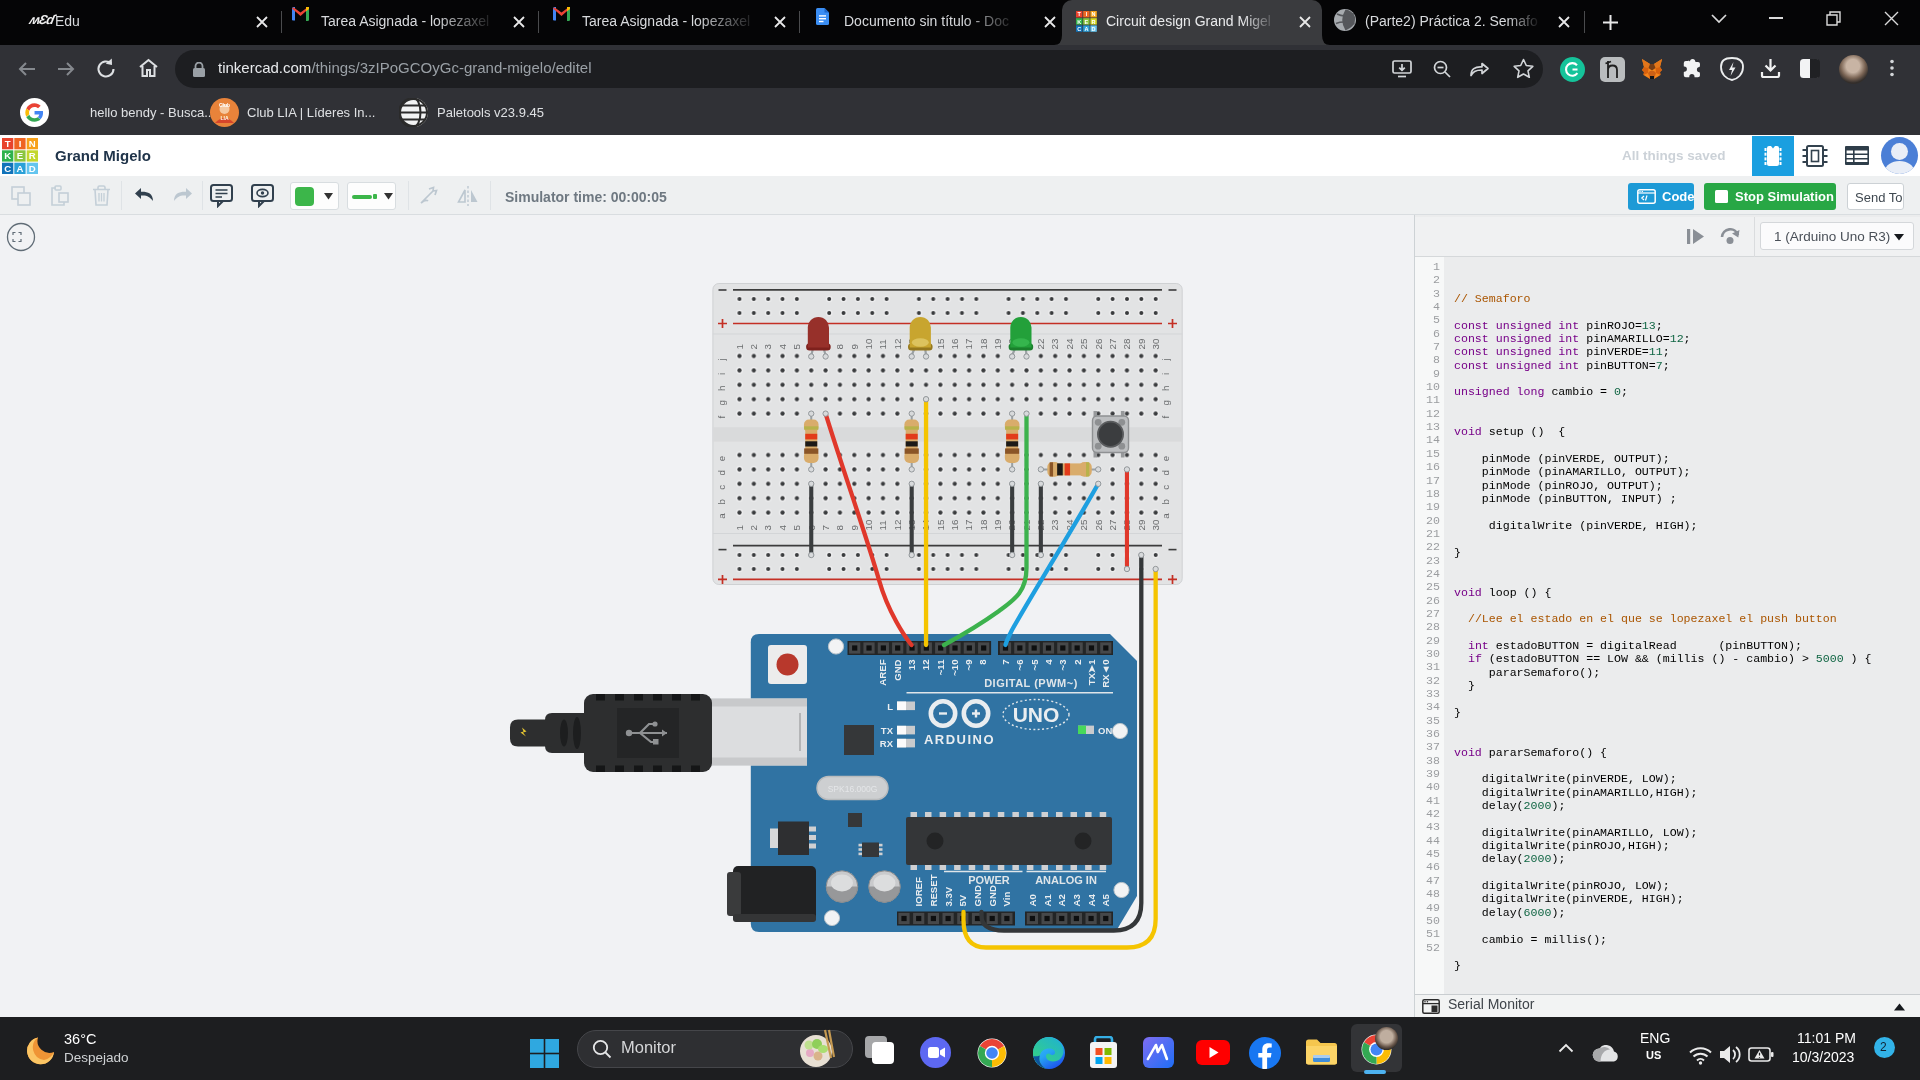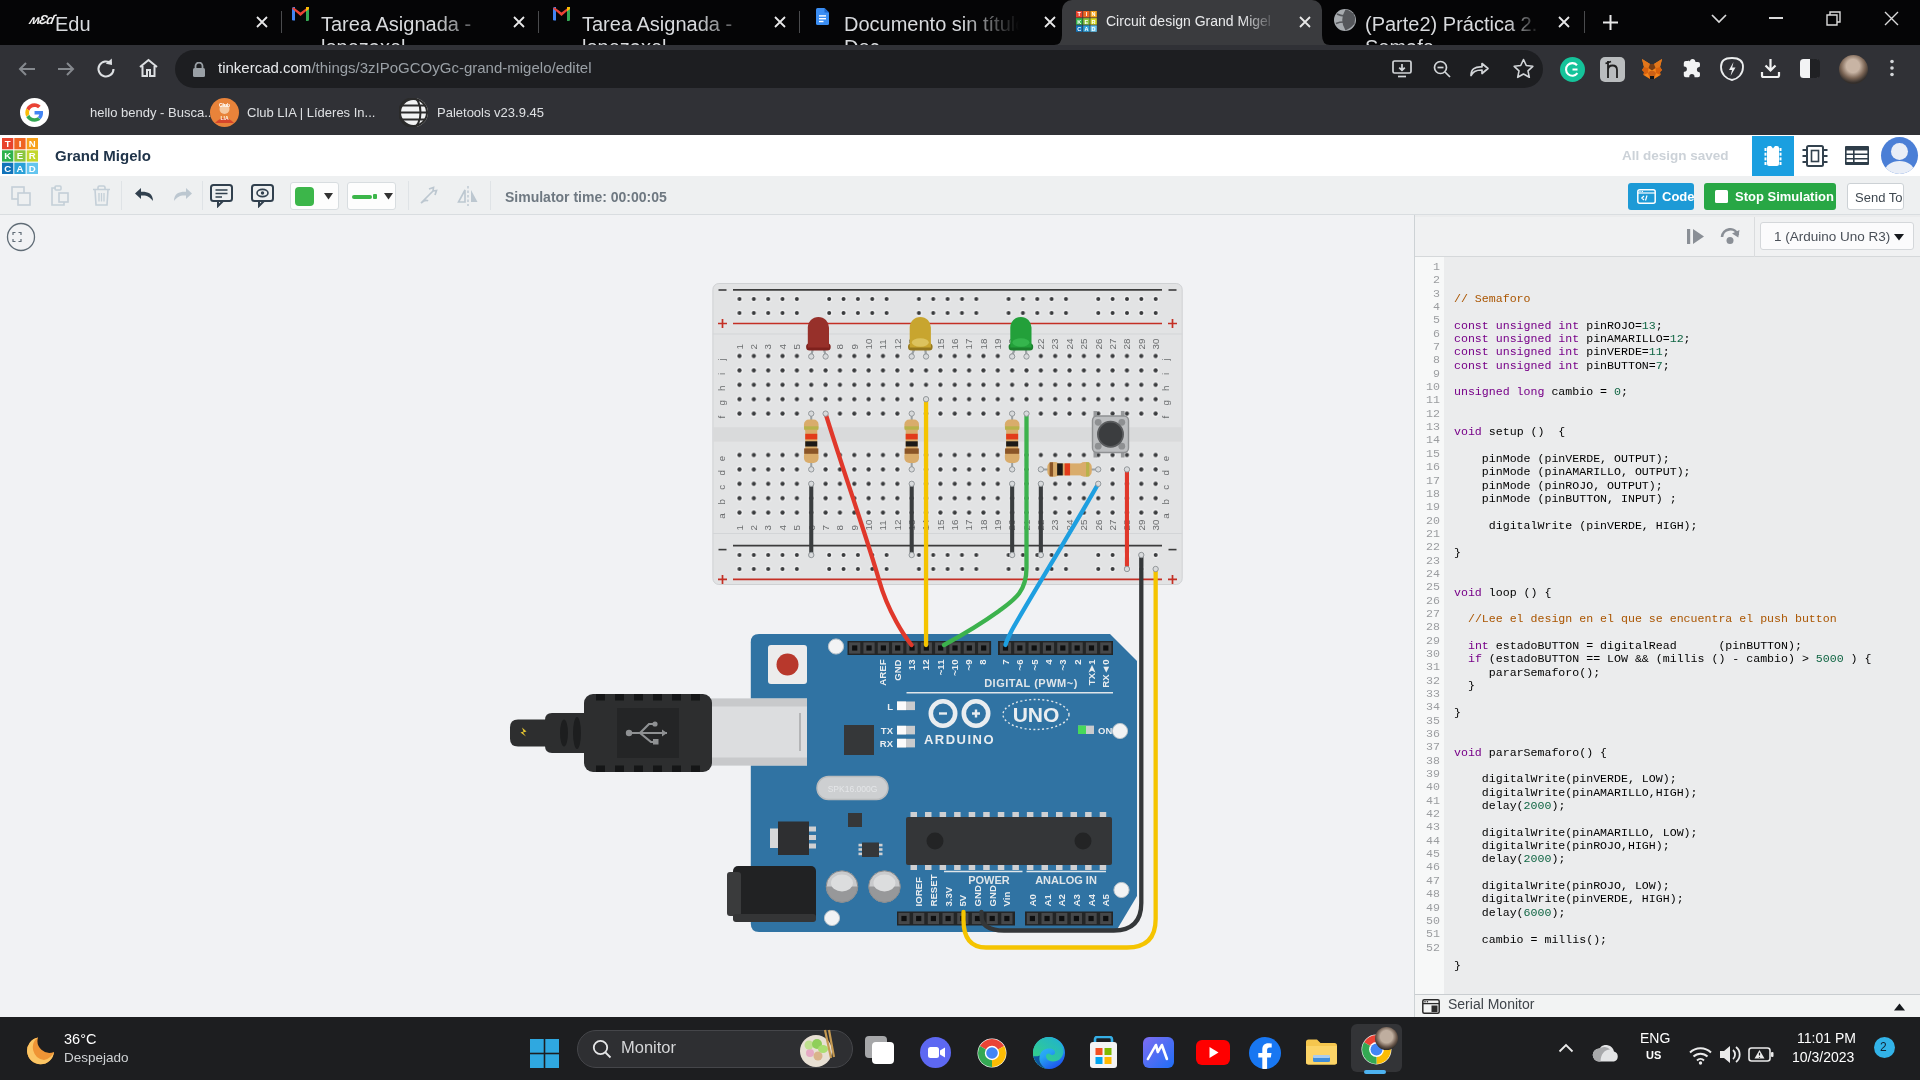--- a/index.html
+++ b/index.html
@@ -3,21 +3,21 @@
 <meta charset="utf-8">
 <style>
   * { margin:0; padding:0; box-sizing:border-box; }
   html,body { width:1920px; height:1080px; overflow:hidden; background:#f1f2f4; font-family:"Liberation Sans",sans-serif; }
   .abs { position:absolute; }
   #page { position:relative; width:1920px; height:1080px; }
 
   
   #tabbar { position:absolute; left:0; top:0; width:1920px; height:45px; background:#050506; }
   .tab { position:absolute; top:0; height:45px; color:#dfe1e4; font-size:12.5px; }
-  .tab .tx { position:absolute; top:13px; color:#d8dadd; font-size:20px; font-weight:400; }
+  .tab .tx { position:absolute; top:13px; color:#d8dadd; font-size:14px; font-weight:400; }
   .tsep { position:absolute; top:11px; width:1px; height:22px; background:#4a4b4d; }
   #activetab { position:absolute; left:1062px; top:0; width:260px; height:45px; background:#3a3b3e; border-radius:10px 10px 0 0; }
 
   #ctoolbar { position:absolute; left:0; top:45px; width:1920px; height:47px; background:#303136; }
   #pill { position:absolute; left:175px; top:50px; width:1368px; height:38px; background:#1d1e21; border-radius:19px; }
   #bookbar { position:absolute; left:0; top:92px; width:1920px; height:43px; background:#303136; }
   .bktxt { position:absolute; top:13px; color:#dee0e3; font-size:13px; }
 
   
   #tkheader { position:absolute; left:0; top:135px; width:1920px; height:41px; background:#ffffff; }
@@ -290,21 +290,21 @@
           <text x="30.3" y="9">N</text>
       <text x="5.7" y="21.3">K</text>
           <text x="18" y="21.3">E</text>
           <text x="30.3" y="21.3">R</text>
       <text x="5.7" y="33.6">C</text>
           <text x="18" y="33.6">A</text>
           <text x="30.3" y="33.6">D</text>
         </g>
     </svg>
     <span class="abs" style="left:55px; top:12px; font-size:15px; font-weight:700; color:#20344a;">Grand Migelo</span>
-    <span class="abs" style="left:1622px; top:13px; font-size:13.5px; font-weight:700; color:#ccd2d8;">All design saved</span>
+    <span class="abs" style="left:1622px; top:13px; font-size:13.5px; font-weight:700; color:#ccd2d8;">All things saved</span>
     <div class="abs" style="left:1752px; top:1px; width:42px; height:40px; background:#1a9fe0;"></div>
     <svg class="abs" style="left:1764px; top:10px;" width="18" height="22" viewBox="0 0 18 22">
         <rect x="3" y="1" width="12" height="20" rx="2" fill="#fff"></rect>
         <path d="M7 1 L9 3.5 L11 1 Z" fill="#1a9fe0"></path>
         <g fill="#fff">
           <rect x="0.5" y="3" width="2" height="3"></rect>
           <rect x="0.5" y="7.7" width="2" height="3"></rect>
           <rect x="0.5" y="12.4" width="2" height="3"></rect>
           <rect x="0.5" y="17" width="2" height="3"></rect>
           <rect x="15.5" y="3" width="2" height="3"></rect>
@@ -959,21 +959,21 @@
     pinMode (pinROJO, OUTPUT);
     pinMode (pinBUTTON, INPUT) ;
 
      digitalWrite (pinVERDE, HIGH);
 
 }
 
 
 <span class="k">void</span> loop () {
 
-  <span class="c">//Lee el design en el que se encuentra el push button</span>
+  <span class="c">//Lee el estado en el que se lopezaxel el push button</span>
 
   <span class="k">int</span> estadoBUTTON = digitalRead      (pinBUTTON);
   <span class="k">if</span> (estadoBUTTON == LOW &amp;&amp; (millis () - cambio) &gt; <span class="n">5000</span> ) {
      pararSemaforo();
   }
 
 }
 
 
 <span class="k">void</span> pararSemaforo() {

